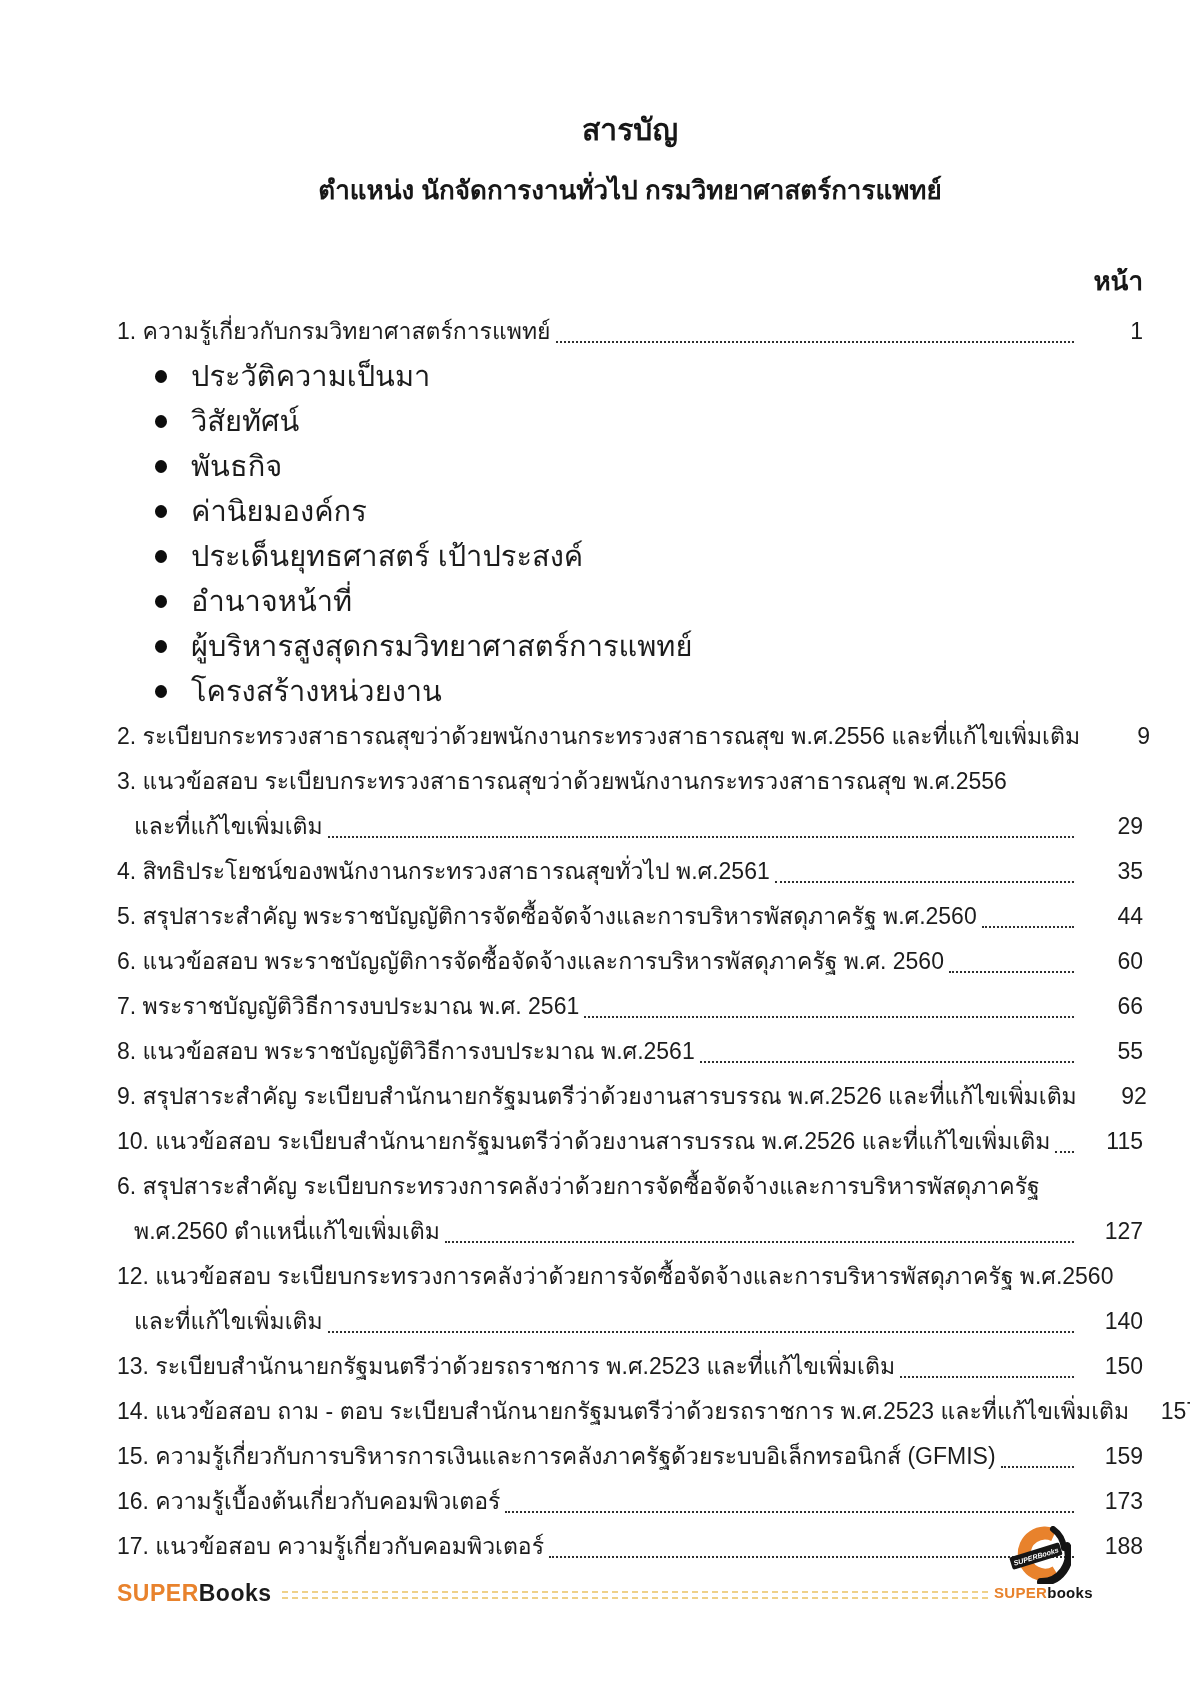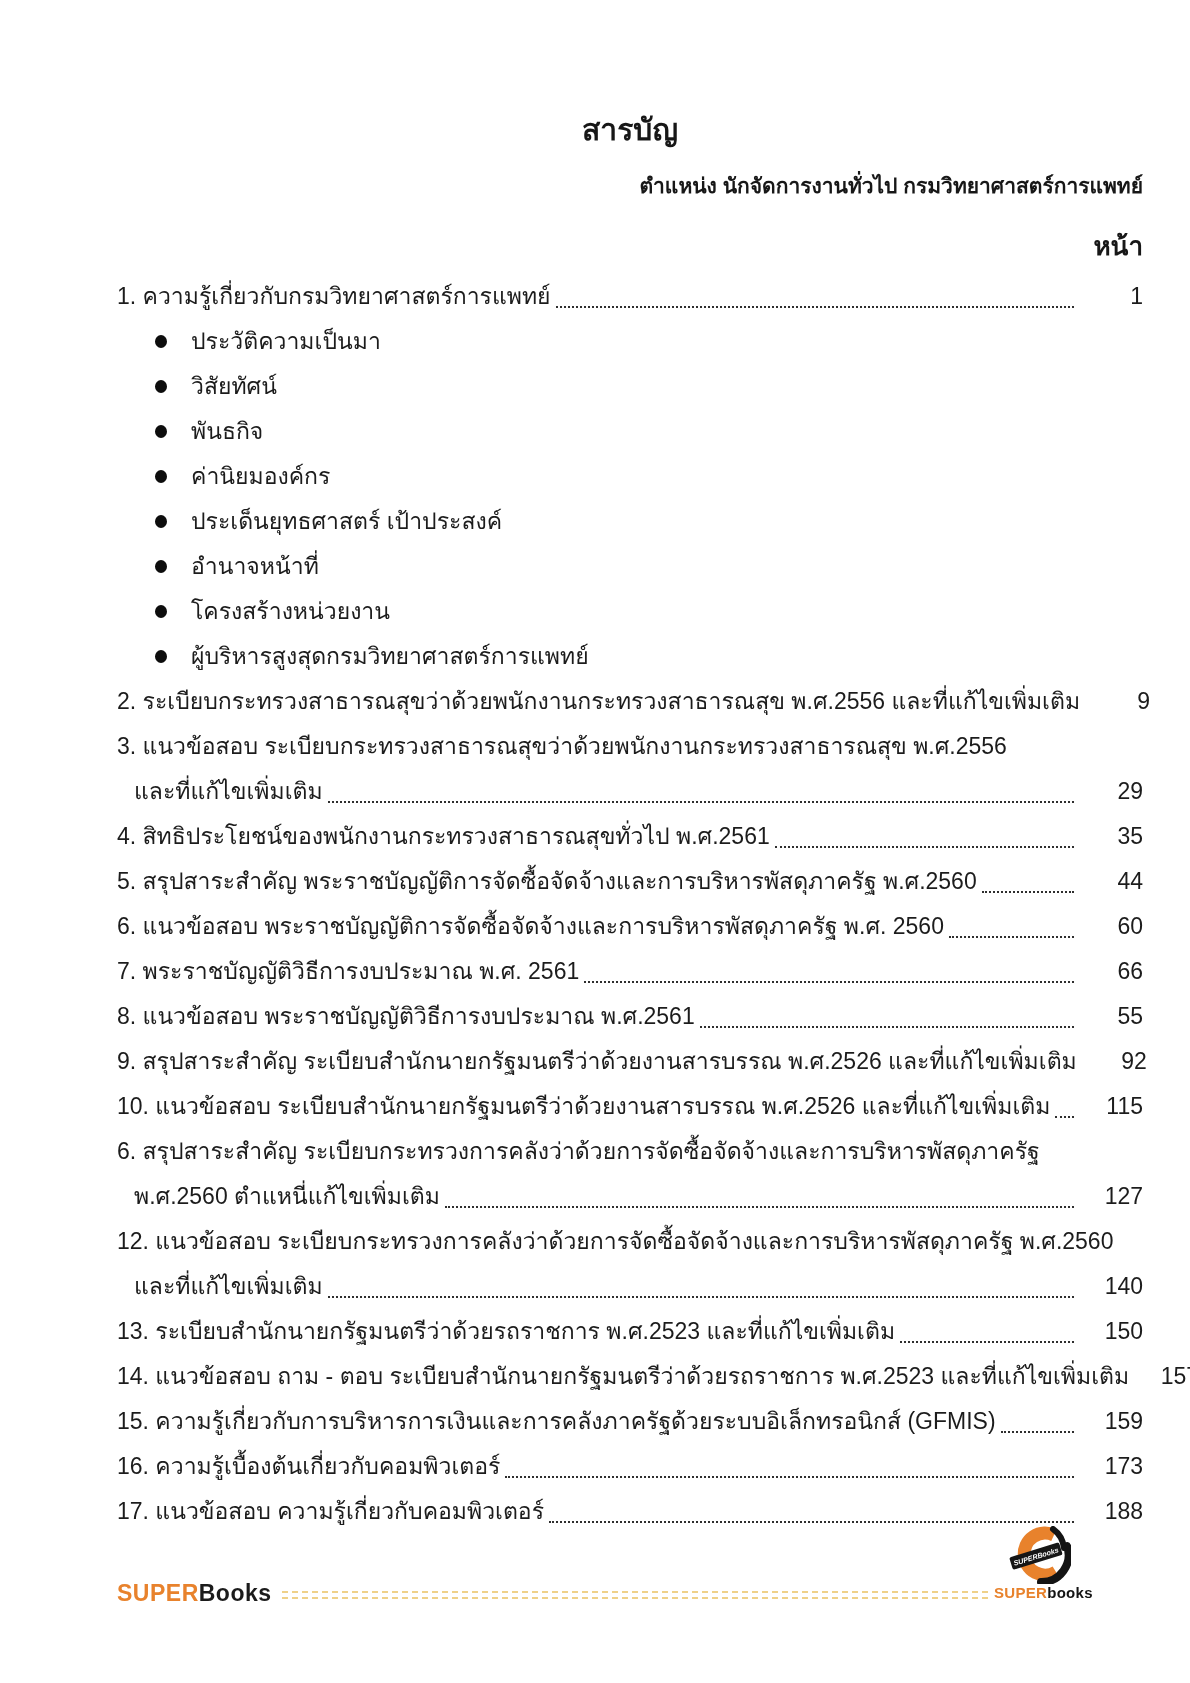--- a/index.html
+++ b/index.html
@@ -9,42 +9,42 @@
     font-family:"Liberation Sans","DejaVu Sans",sans-serif;
     color:#1c1c1c;
   }
   .sheet { position:absolute; inset:0; padding:0 47px 0 117px; }
 
   .doc-title {
     margin-top:106px; text-align:center;
     font-size:30px; font-weight:bold; color:#171717;
   }
   .doc-subtitle {
-    margin-top:16px; text-align:right;
-    font-size:21px; font-weight:bold; color:#171717;
+    margin-top:16px; text-align:center;
+    font-size:26px; font-weight:bold; color:#171717;
   }
   .page-col-header {
-    margin-top:23px; text-align:right;
+    margin-top:50px; text-align:right;
     font-size:26px; font-weight:bold; color:#171717;
   }
 
   .toc { margin-top:8px; }
   .toc-line { display:flex; height:45px; line-height:45px; font-size:23px; }
   .toc-line.indent { padding-left:17px; }
   .toc-text { white-space:nowrap; }
   .toc-leader { flex:1; position:relative; overflow:hidden; margin:0 3px; }
   .toc-leader.dots::after {
     content:""; position:absolute; left:2px; right:2px; bottom:11px;
     border-bottom:2.5px dotted #2e2e2e;
   }
   .toc-page { min-width:64px; text-align:right; }
 
   ul.bullets { list-style:none; }
   ul.bullets li {
-    height:45px; line-height:45px; font-size:23px;
+    height:45px; line-height:45px; font-size:29px;
     padding-left:38px; display:flex; align-items:center;
   }
   .bdot {
     width:12px; height:13px; border-radius:50%;
     background:#0d0d0d; margin-right:24px; flex:0 0 auto;
   }
 
   .footer {
     position:absolute; left:117px; right:104px; top:1578px;
     display:flex; align-items:center; height:30px;
@@ -97,25 +97,25 @@
         <li>
           <span class="bdot"></span>
           <span>ประเด็นยุทธศาสตร์ เป้าประสงค์</span>
         </li>
         <li>
           <span class="bdot"></span>
           <span>อำนาจหน้าที่</span>
         </li>
         <li>
           <span class="bdot"></span>
+          <span>ผู้บริหารสูงสุดกรมวิทยาศาสตร์การแพทย์</span>
+        </li>
+        <li>
+          <span class="bdot"></span>
           <span>โครงสร้างหน่วยงาน</span>
-        </li>
-        <li>
-          <span class="bdot"></span>
-          <span>ผู้บริหารสูงสุดกรมวิทยาศาสตร์การแพทย์</span>
         </li>
       </ul>
       <div class="toc-line">
       <span class="toc-text">2. ระเบียบกระทรวงสาธารณสุขว่าด้วยพนักงานกระทรวงสาธารณสุข พ.ศ.2556 และที่แก้ไขเพิ่มเติม</span>
       <span class="toc-leader dots"></span>
       <span class="toc-page">9</span>
     </div>
       <div class="toc-line">
       <span class="toc-text">3. แนวข้อสอบ ระเบียบกระทรวงสาธารณสุขว่าด้วยพนักงานกระทรวงสาธารณสุข พ.ศ.2556</span>
       <span class="toc-leader"></span>

